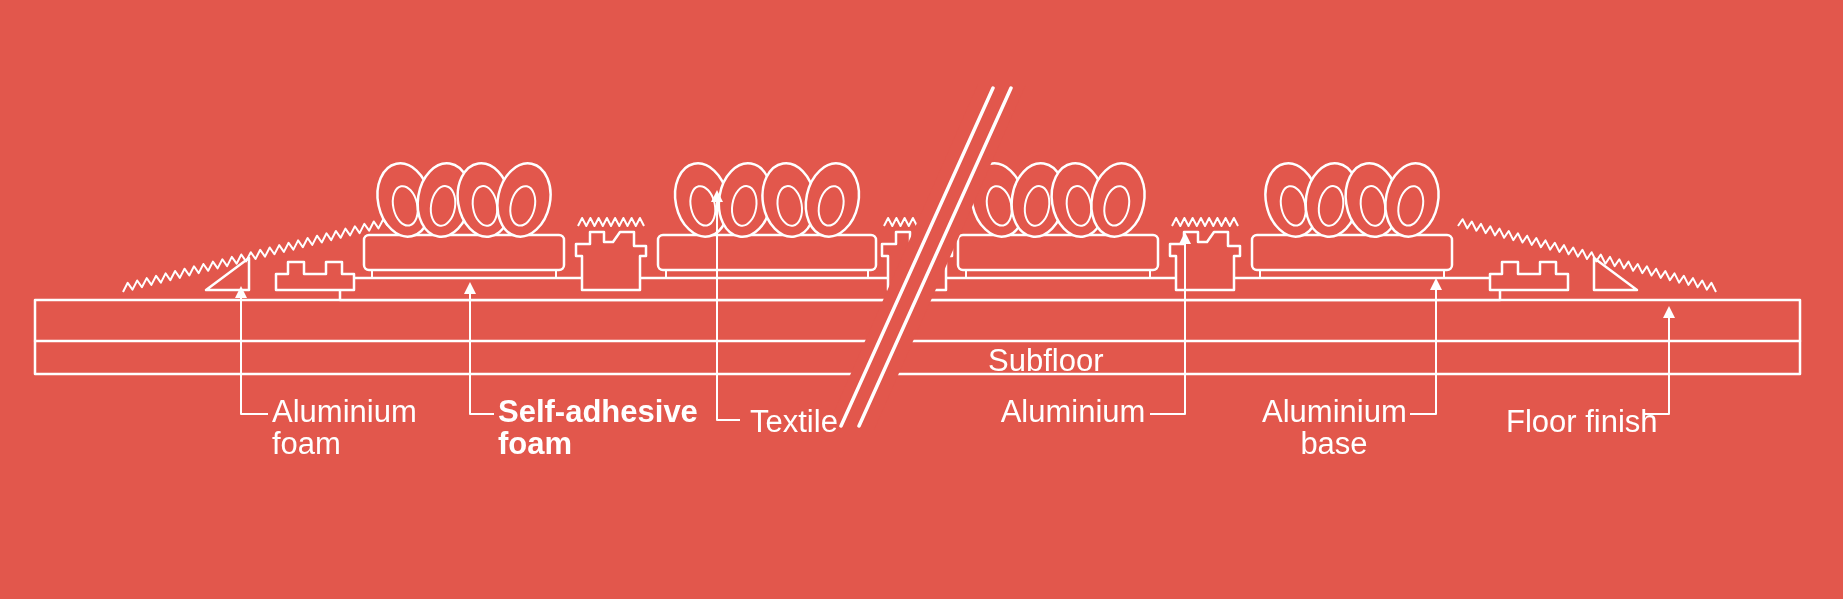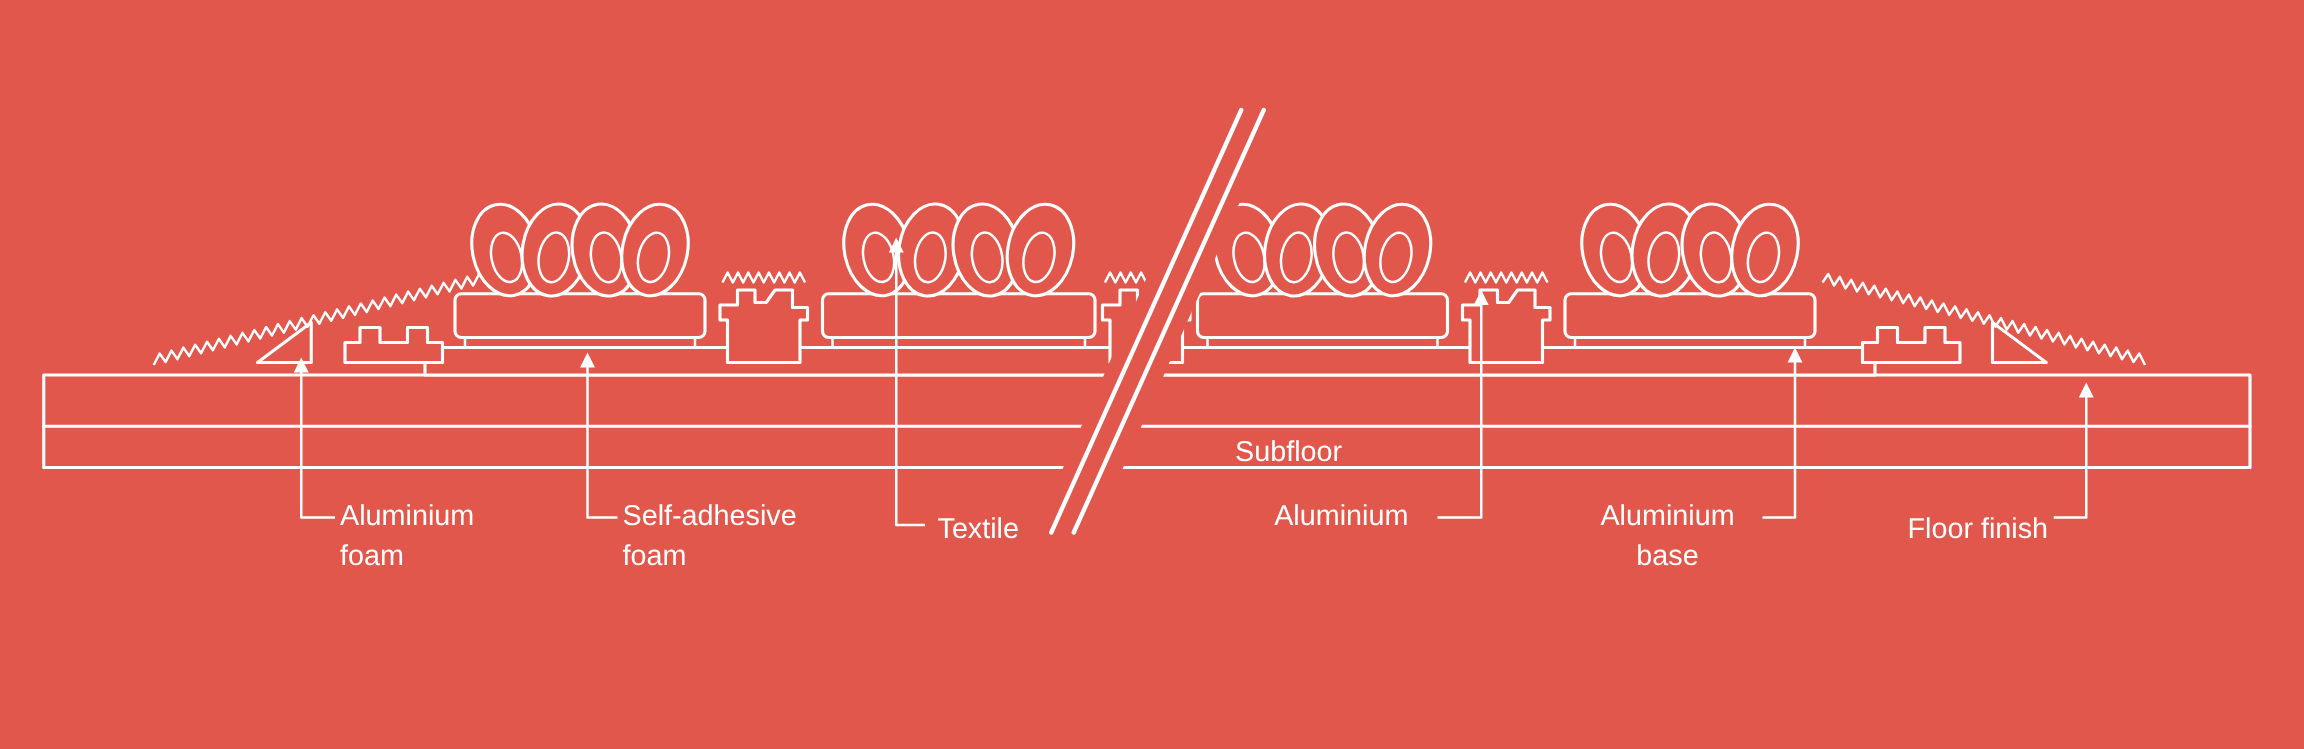--- a/index.html
+++ b/index.html
@@ -11,21 +11,21 @@
     position:relative;
     width:1843px;height:599px;
     background:var(--bg);
     overflow:hidden;
     font-family:"Liberation Sans", sans-serif;
   }
   .stage svg{position:absolute;left:0;top:0;}
   .label{
     position:absolute;
     color:var(--line);
-    font-size:23px;
+    font-size:31px;
     line-height:32px;
     white-space:nowrap;
   }
   .label span{display:block;}
   .center{text-align:center;}
   
   .ln{fill:none;stroke:var(--line);stroke-width:2.5;stroke-linejoin:round;stroke-linecap:round;}
   .fill{fill:var(--bg);stroke:var(--line);stroke-width:2.5;stroke-linejoin:round;}
   .thin{fill:none;stroke:var(--line);stroke-width:2;stroke-linejoin:round;}
   .solid{fill:var(--line);stroke:none;}
@@ -176,21 +176,21 @@
       <polyline class="thin" points="1643,414 1669,414 1669,308"></polyline>
       <polygon class="solid" points="1663,318 1675,318 1669,306"></polygon>
     </g>
   </svg>
 
   <div class="label" style="left:272px;top:396px;">
     <span>Aluminium</span>
     <span>foam</span>
   </div>
 
-  <div class="label" style="left:498px;top:396px;">
+  <div class="label" style="left:498px;top:396px;font-weight:bold;">
     <span>Self-adhesive</span>
     <span>foam</span>
   </div>
 
   <div class="label" style="left:750px;top:406px;">
     <span>Textile</span>
   </div>
 
   <div class="label" style="left:988px;top:345px;">
     <span>Subfloor</span>
@@ -198,17 +198,17 @@
 
   <div class="label center" style="left:1000px;top:396px;width:146px;">
     <span>Aluminium</span>
   </div>
 
   <div class="label center" style="left:1262px;top:396px;width:144px;">
     <span>Aluminium</span>
     <span>base</span>
   </div>
 
-  <div class="label" style="left:1506px;top:406px;margin-left:20px;">
+  <div class="label" style="left:1506px;top:406px;">
     <span>Floor finish</span>
   </div>
 
 </div>
 
 </body></html>

